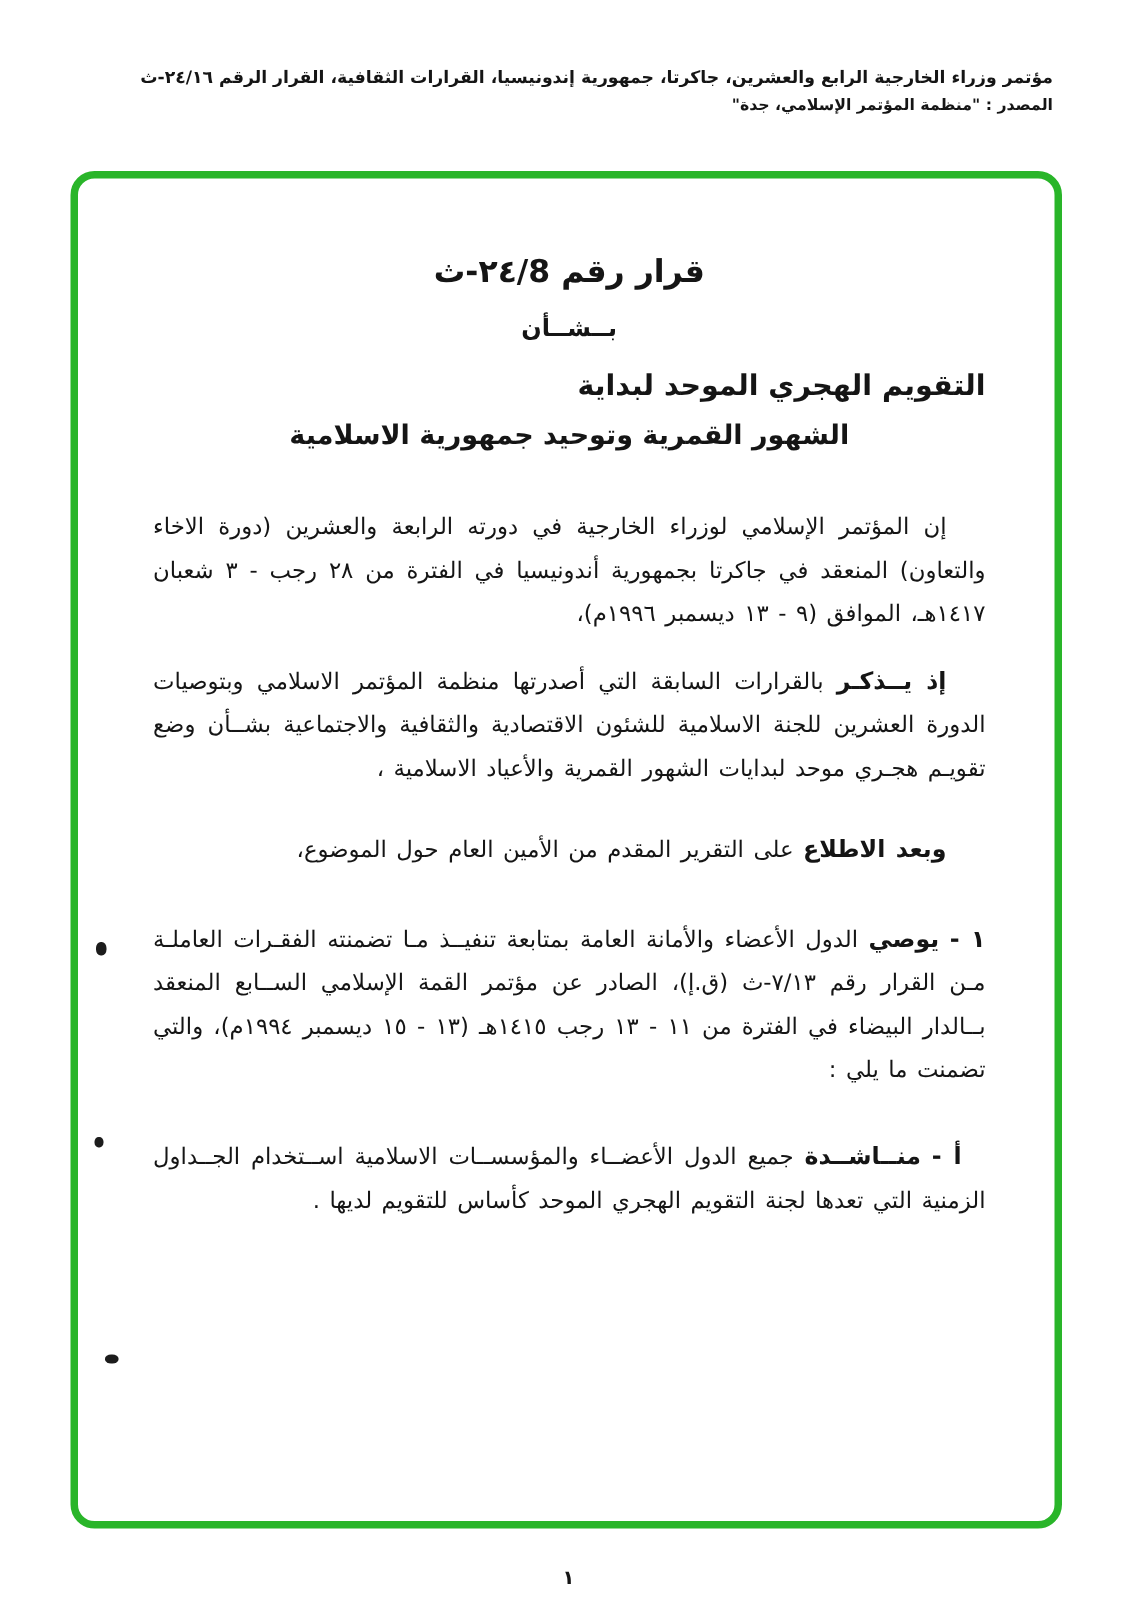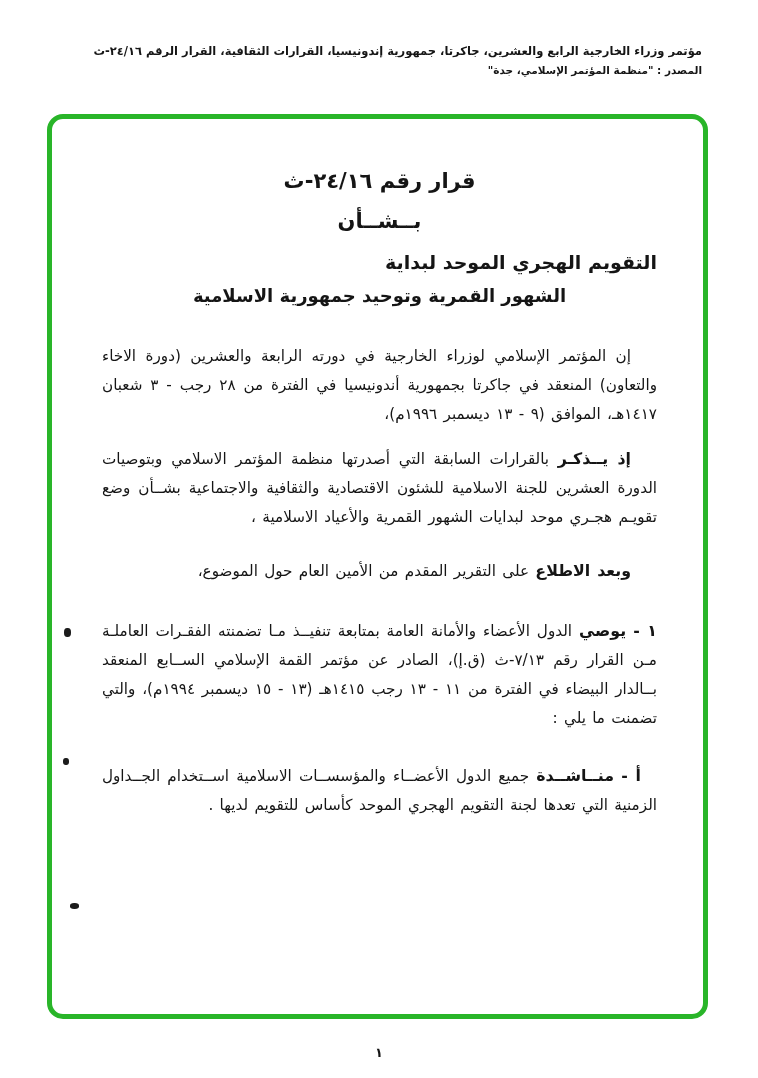--- a/index.html
+++ b/index.html
@@ -48,21 +48,21 @@
     background: #ffffff;
   }
   .content {
     direction: rtl;
     box-sizing: border-box;
     padding: 50px 46px 0 50px;
   }
   
   .title-block { text-align: center; }
   .title-1 { font-size: 21px; font-weight: bold; }
-  .title-2 { font-size: 21px; font-weight: bold; margin-top: 16px; letter-spacing: 2px; }
+  .title-2 { font-size: 16px; font-weight: bold; margin-top: 16px; letter-spacing: 2px; }
   .title-3 { font-size: 19px; font-weight: bold; margin-top: 18px; text-align: right; }
   .title-4 { font-size: 18px; font-weight: bold; margin-top: 12px; }
   
   .para {
     font-size: 15.2px;
     line-height: 29px;
     text-align: justify;
     word-spacing: 1.5px;
   }
   .indent { text-indent: 26px; }
@@ -99,21 +99,21 @@
 
 <div class="doc-header">
   <div class="line1">مؤتمر وزراء الخارجية الرابع والعشرين، جاكرتا، جمهورية إندونيسيا، القرارات الثقافية، القرار الرقم ٢٤/١٦-ث</div>
   <div class="line2">المصدر : "منظمة المؤتمر الإسلامي، جدة"</div>
 </div>
 
 <div class="frame">
   <div class="content">
 
     <div class="title-block">
-      <div class="title-1">قرار رقم ٢٤/١٦-ث</div>
+      <div class="title-1">قرار رقم ٢٤/8-ث</div>
       <div class="title-2">بــشــأن</div>
       <div class="title-3">التقويم الهجري الموحد لبداية</div>
       <div class="title-4">الشهور القمرية وتوحيد جمهورية الاسلامية</div>
     </div>
 
     <p class="para indent p1">إن المؤتمر الإسلامي لوزراء الخارجية في دورته الرابعة والعشرين (دورة الاخاء والتعاون) المنعقد في جاكرتا بجمهورية أندونيسيا في الفترة من ٢٨ رجب - ٣ شعبان ١٤١٧هـ، الموافق (٩ - ١٣ ديسمبر ١٩٩٦م)،</p>
 
     <p class="para indent p2"><span class="lead">إذ يــذكـر</span><span> بالقرارات السابقة التي أصدرتها منظمة المؤتمر الاسلامي وبتوصيات الدورة العشرين للجنة الاسلامية للشئون الاقتصادية والثقافية والاجتماعية بشــأن وضع تقويـم هجـري موحد لبدايات الشهور القمرية والأعياد الاسلامية ،</span></p>
 
     <p class="para indent p3"><span class="lead">وبعد الاطلاع</span><span> على التقرير المقدم من الأمين العام حول الموضوع،</span></p>

